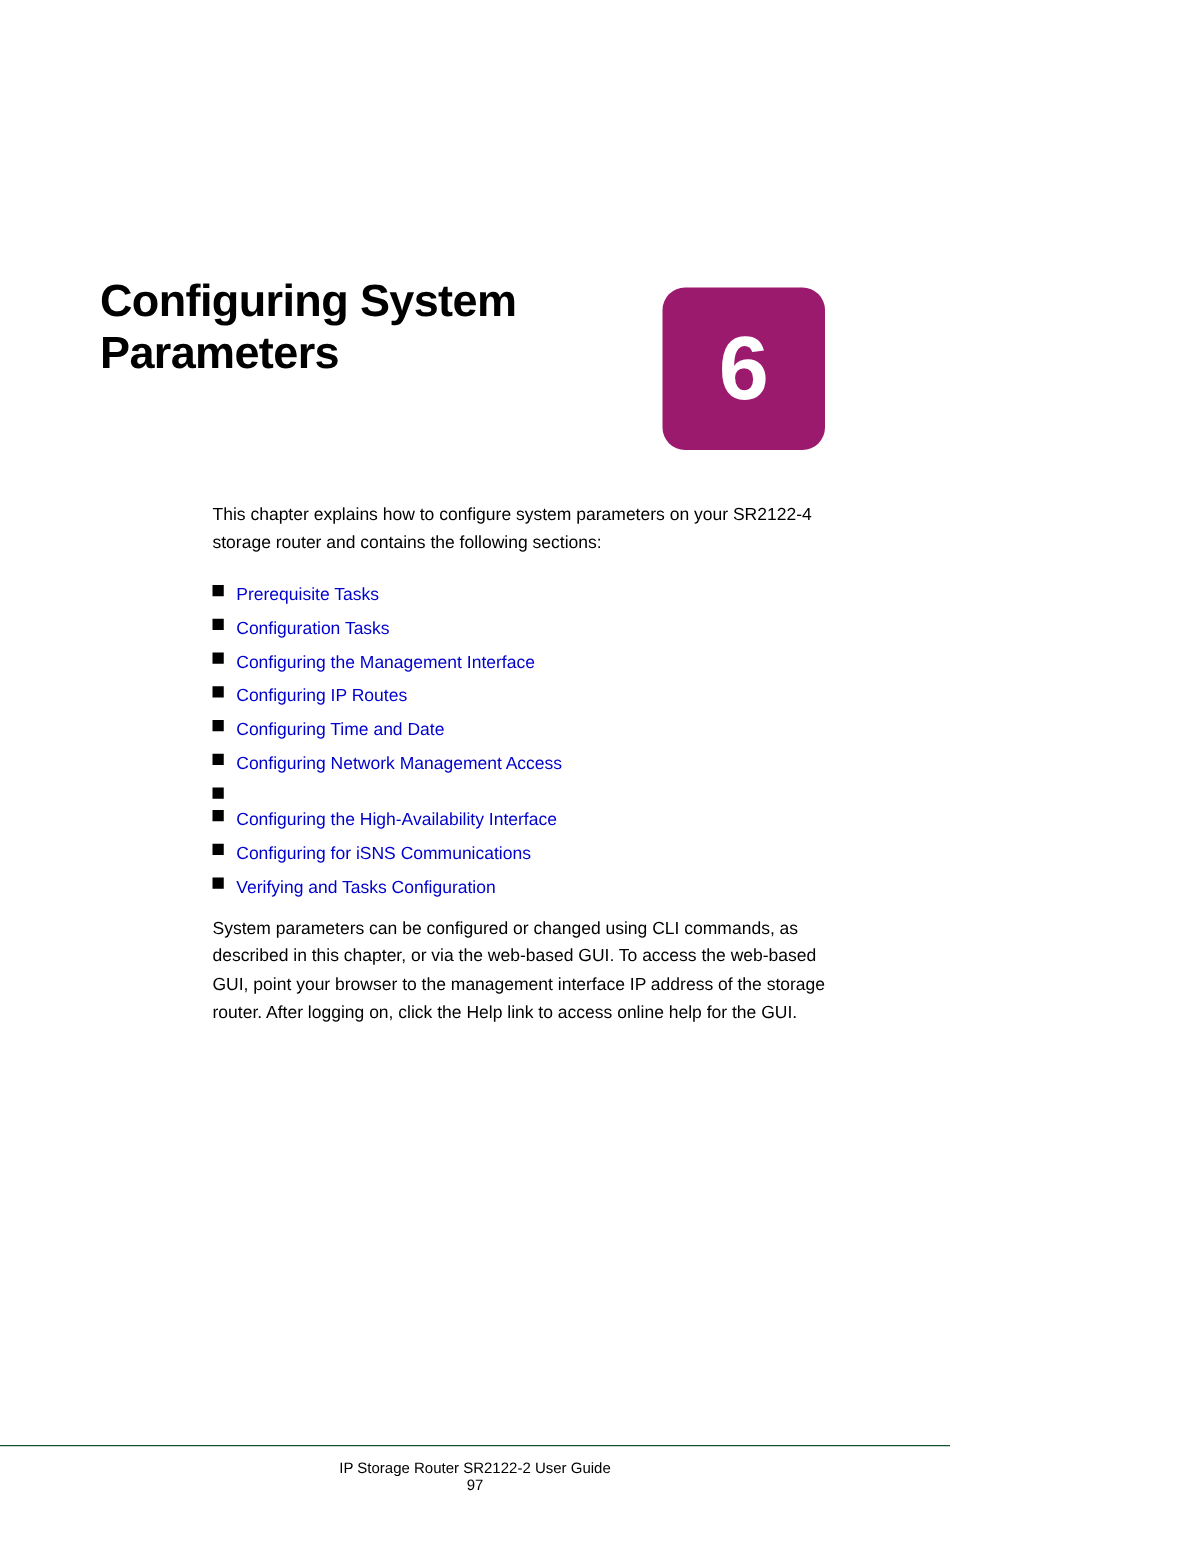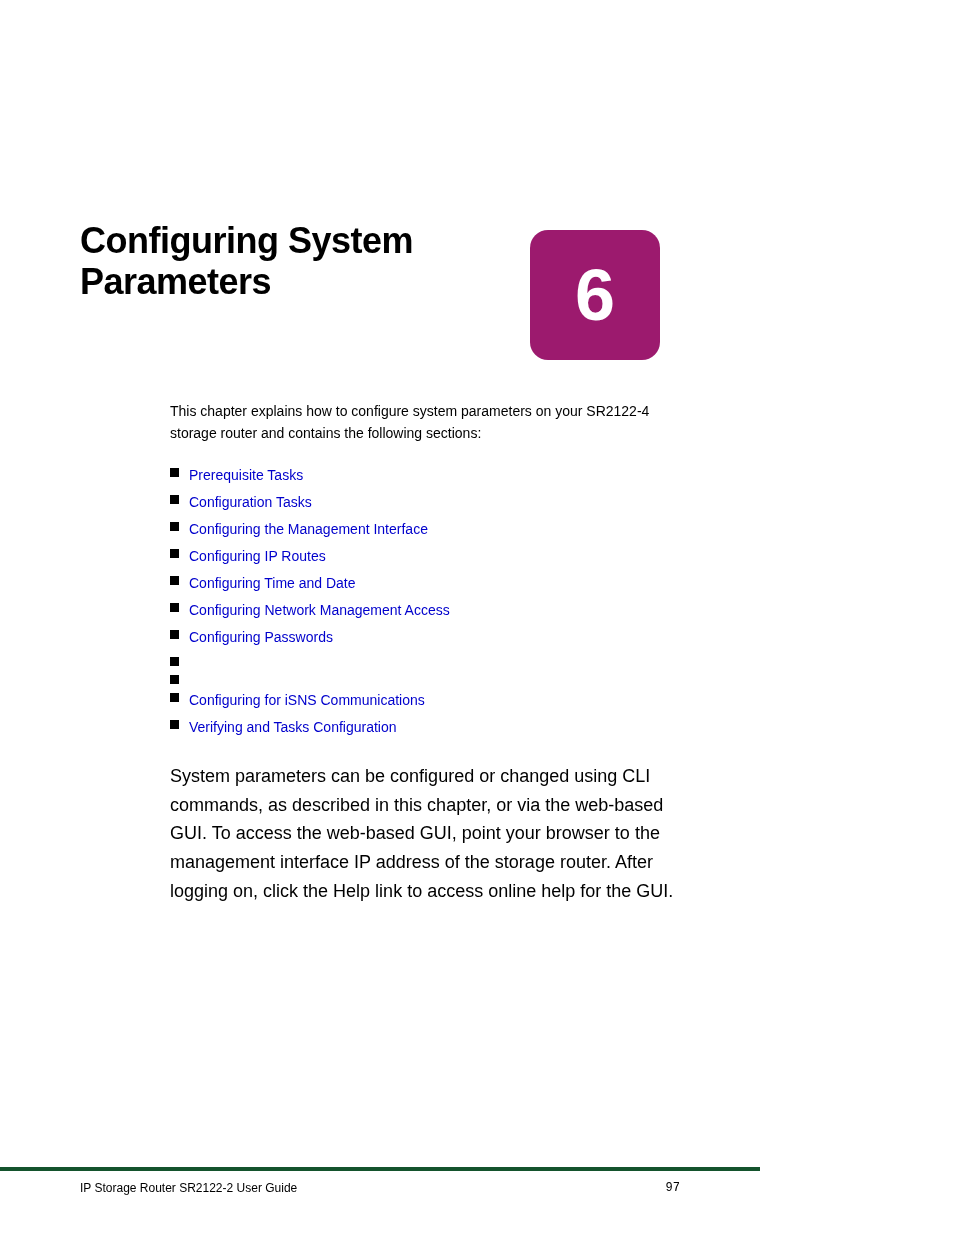--- a/index.html
+++ b/index.html
@@ -76,21 +76,21 @@
     .intro-text {
       font-size: 14px;
       color: #000000;
       line-height: 1.6;
       margin-bottom: 20px;
       font-family: Arial, Helvetica, sans-serif;
     }
 
     .toc-list {
       list-style: none;
-      margin-bottom: 24px;
+      margin-bottom: 11px;
     }
 
     .toc-item {
       display: flex;
       align-items: flex-start;
       margin-bottom: 6px;
       font-size: 14px;
       line-height: 1.5;
     }
 
@@ -105,49 +105,50 @@
     }
 
     .toc-link {
       color: #0000cc;
       text-decoration: none;
       font-size: 14px;
       font-family: Arial, Helvetica, sans-serif;
     }
 
     .closing-text {
-      font-size: 18px;
+      font-size: 14px;
       color: #000000;
       line-height: 1.6;
       font-family: Arial, Helvetica, sans-serif;
     }
 
     .footer {
       position: absolute;
       bottom: 40px;
       left: 0;
       right: 0;
       display: flex;
       justify-content: space-between;
       align-items: center;
       padding: 0 80px;
-      border-top: 4px solid #14532d;
+      border-top: 1px solid #14532d;
       padding-top: 10px;
+      flex-direction: column;
     }
 
     .footer-text {
       font-size: 12px;
       color: #000000;
       font-family: Arial, Helvetica, sans-serif;
     }
 
     .footer-page {
       font-size: 12px;
       color: #000000;
-      font-family: Liberation Mono, monospace;
+      font-family: Liberation Sans, sans-serif;
     }
   </style>
 </head>
 <body>
 
 <div class="page">
 
   <div class="header-area"></div>
 
   <div class="chapter-section">
@@ -184,27 +185,24 @@
         <li class="toc-item">
           <span class="bullet-square"></span>
           <a class="toc-link" href="#time-date">Configuring Time and Date</a>
         </li>
         <li class="toc-item">
           <span class="bullet-square"></span>
           <a class="toc-link" href="#network-mgmt">Configuring Network Management Access</a>
         </li>
         <li class="toc-item">
           <span class="bullet-square"></span>
-          <a class="toc-link" href="#passwords">Configuring Passwords</a>
-        </li>
-        <li class="toc-item">
-          <span class="bullet-square"></span>
-        </li>
-        <li class="toc-item">
-          <span class="bullet-square"></span>
+        </li>
+        <li class="toc-item">
+          <span class="bullet-square"></span>
+          <a class="toc-link" href="#ha-interface">Configuring the High-Availability Interface</a>
         </li>
         <li class="toc-item">
           <span class="bullet-square"></span>
           <a class="toc-link" href="#isns">Configuring for iSNS Communications</a>
         </li>
         <li class="toc-item">
           <span class="bullet-square"></span>
           <a class="toc-link" href="#verify-save">Verifying and Tasks Configuration</a>
         </li>
       </ul>

